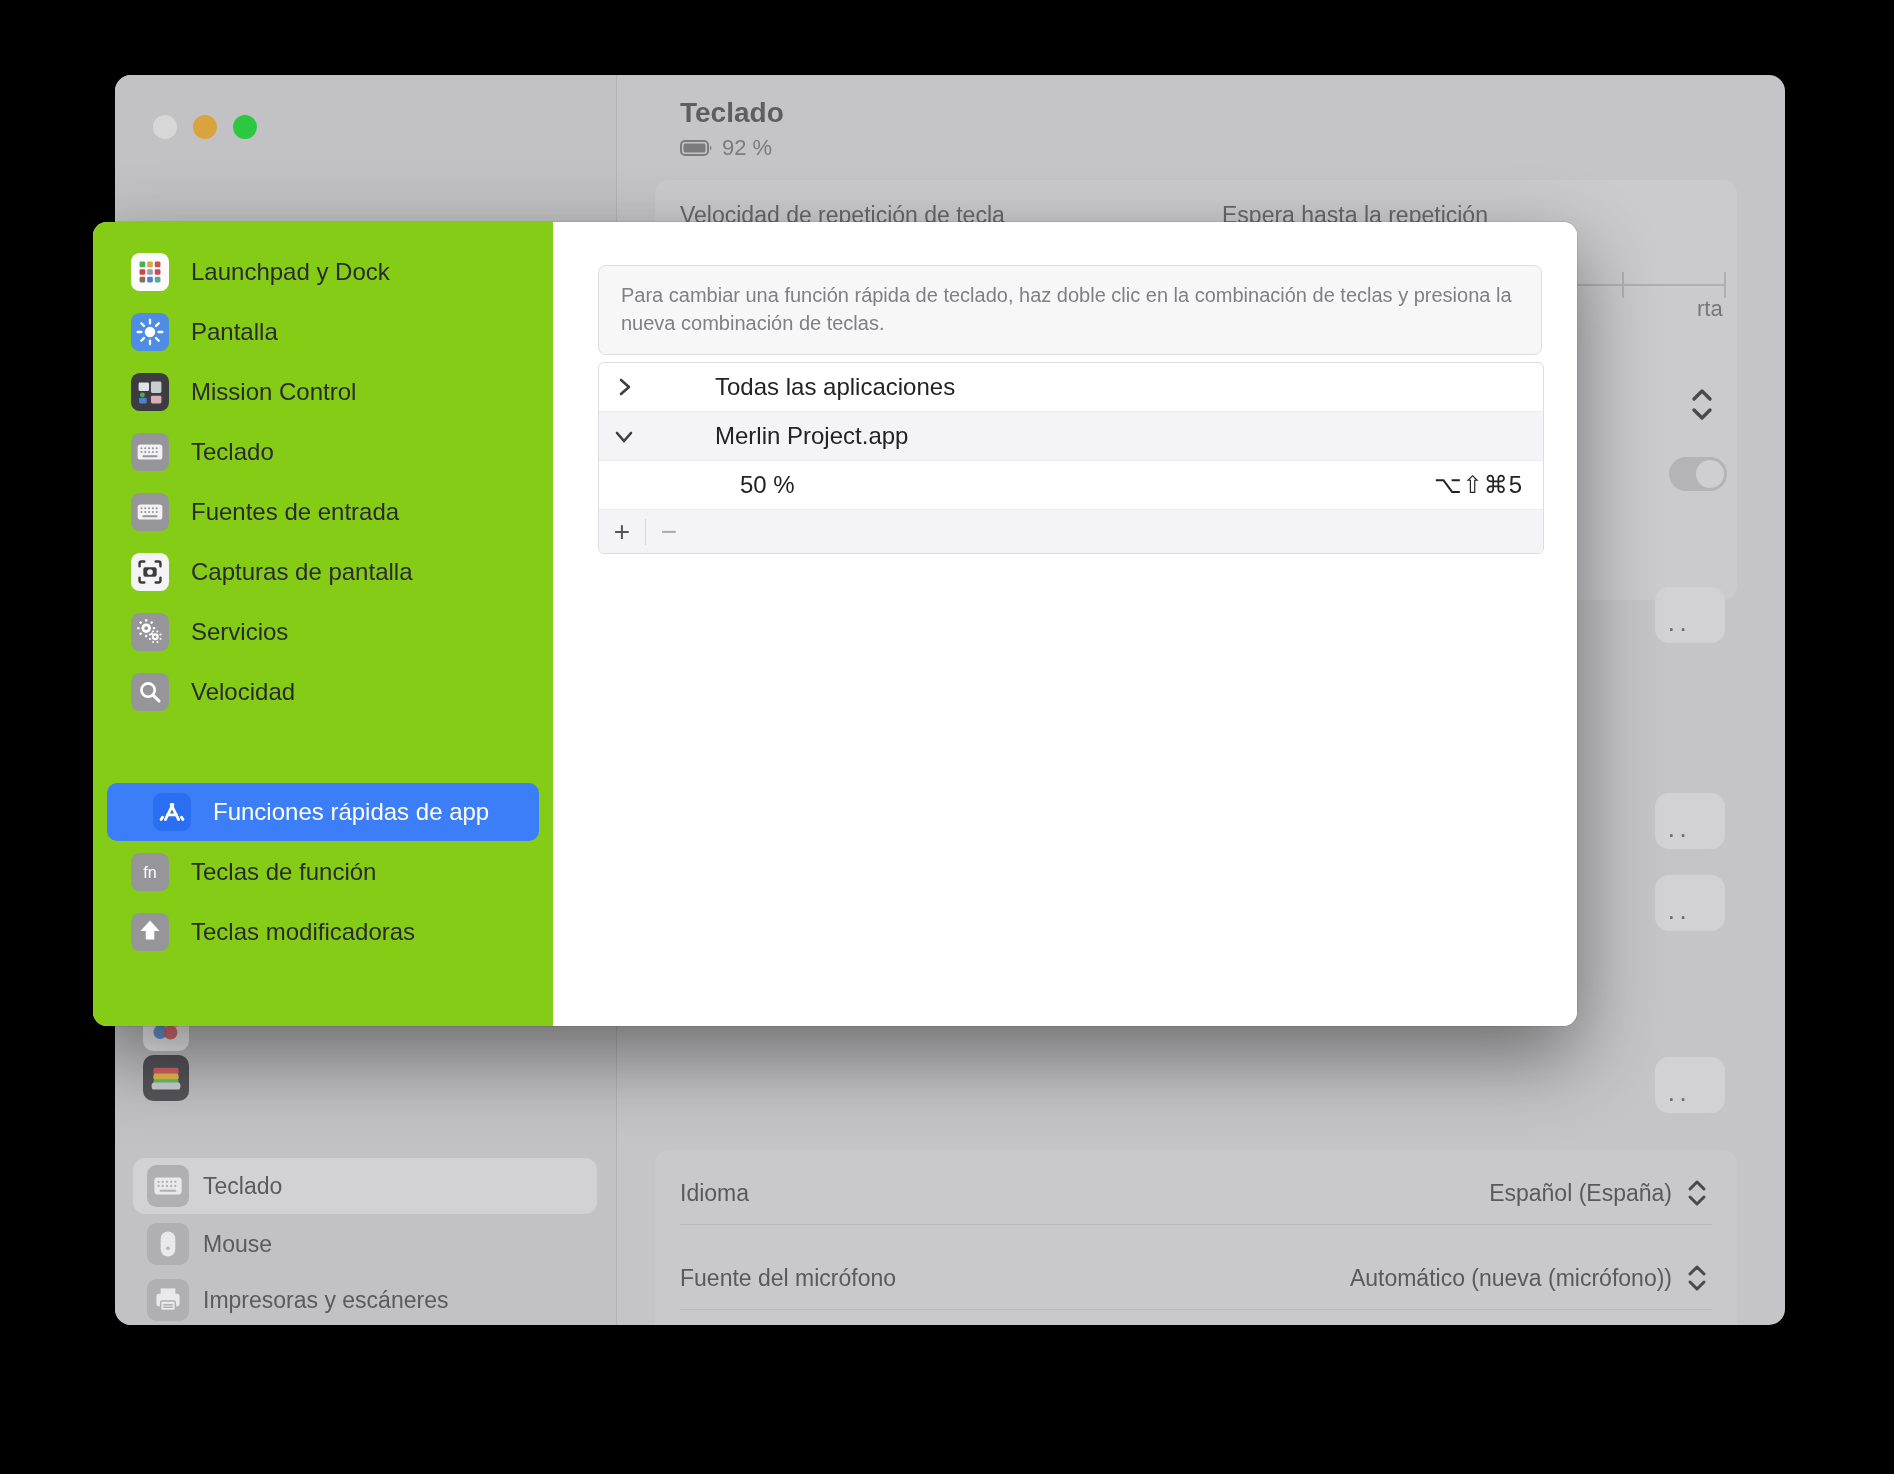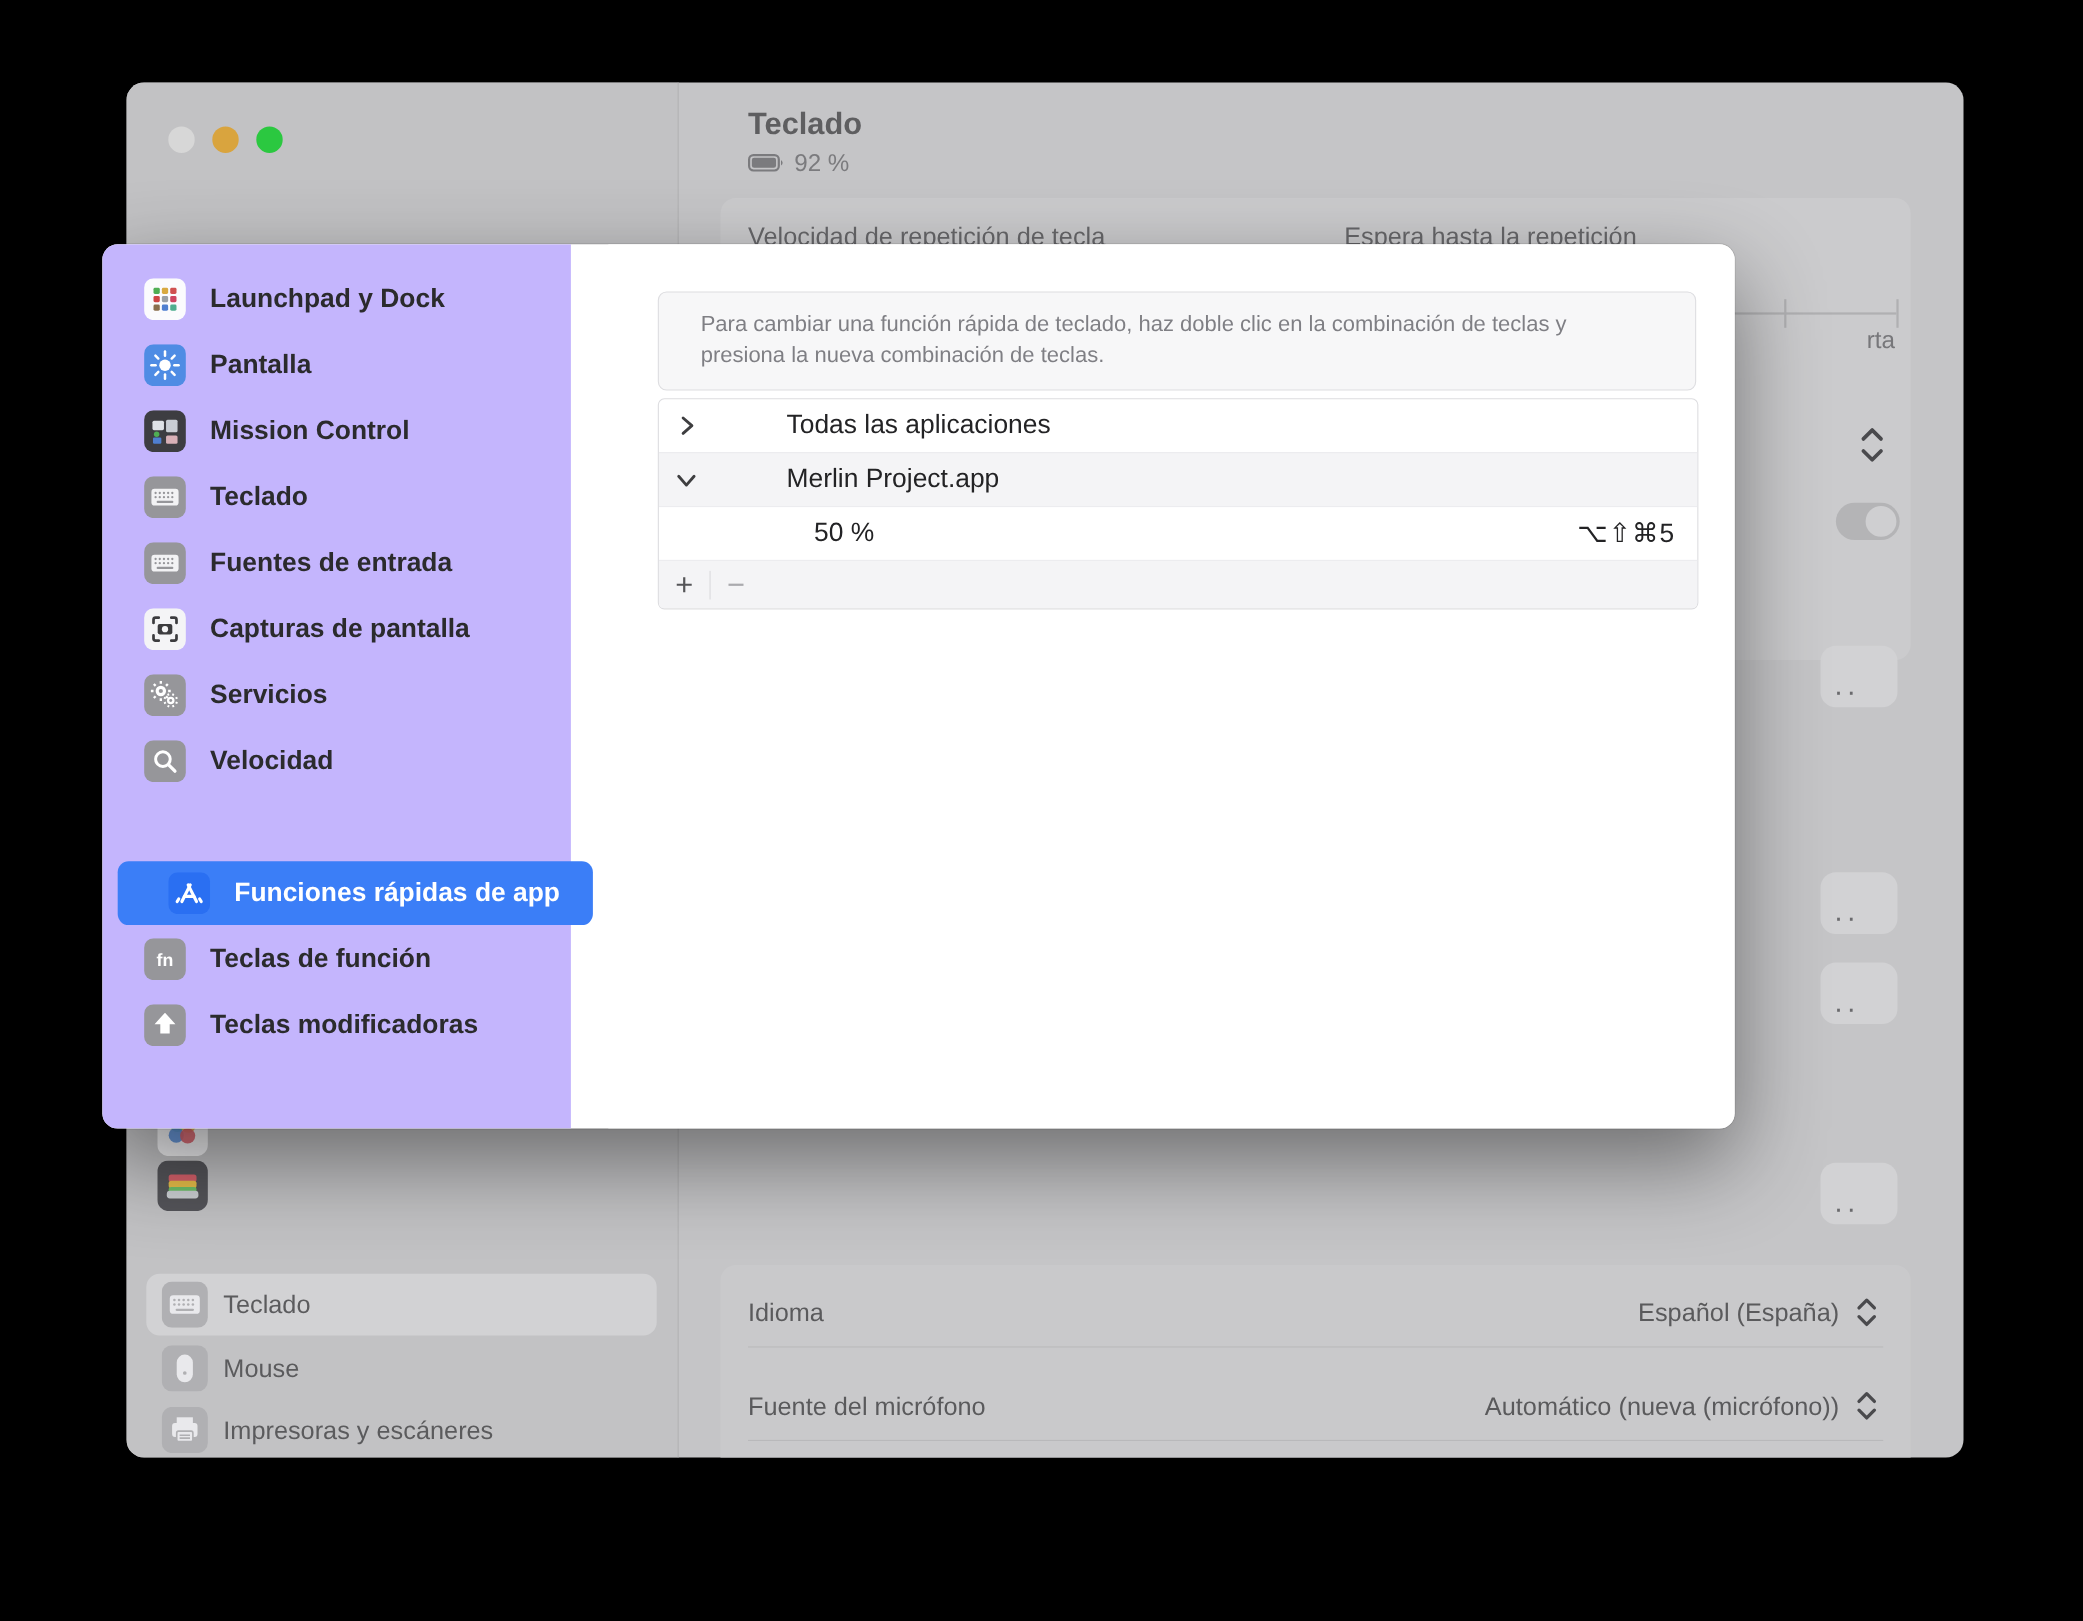--- a/index.html
+++ b/index.html
@@ -57,30 +57,30 @@
   .b-row{position:absolute;left:25px;right:25px;height:62px;display:flex;align-items:center;}
   .b-row .bl{font-size:23px;color:#5a5a5c;}
   .b-row .bv{margin-left:auto;font-size:23px;color:#5a5a5c;display:flex;align-items:center;gap:10px;}
   .b-div{position:absolute;left:25px;right:25px;height:1px;background:#b9b9bb;}
   .stepper{width:30px;height:38px;display:flex;flex-direction:column;align-items:center;justify-content:center;color:#4a4a4d;}
   
   .modal{
     position:absolute;left:93px;top:222px;width:1484px;height:804px;border-radius:14px;background:#fff;
     box-shadow:0 30px 80px rgba(0,0,0,.45), 0 0 0 1px rgba(0,0,0,.08);overflow:hidden;
   }
-  .m-side{position:absolute;left:0;top:0;width:426px;height:100%;background:#c4b5fd;font-weight:bold;}
+  .m-side{position:absolute;left:0;top:0;width:460px;height:100%;background:#84cc16;}
   .m-row{position:absolute;left:14px;width:432px;height:58px;border-radius:10px;display:flex;align-items:center;gap:22px;padding-left:12px;box-sizing:border-box;cursor:default;}
   .m-row .mlbl{font-size:24px;color:#2b2b2d;}
   .m-row.sel{background:#3b7ef7;padding-left:34px;}
   .m-row.sel .mlbl{color:#fff;}
   .m-content{position:absolute;left:460px;top:0;right:0;bottom:0;background:#fff;}
   .instr{
     position:absolute;left:45px;top:43px;width:944px;box-sizing:border-box;height:90px;
     background:#f7f7f8;border:1px solid #dddde0;border-radius:8px;
-    font-size:20px;line-height:28px;color:#7f7f84;padding:15px 38px;
+    font-size:20px;line-height:28px;color:#7f7f84;padding:15px 22px;
   }
   .stable{position:absolute;left:45px;top:140px;width:944px;border:1px solid #dddde0;border-radius:6px;overflow:hidden;background:#fff;}
   .t-row{position:relative;height:48px;display:flex;align-items:center;border-top:1px solid #ececef;}
   .t-row:first-child{border-top:none;}
   .t-row.alt{background:#f4f4f6;}
   .t-row .chev{position:absolute;left:14px;width:22px;display:flex;justify-content:center;color:#3e3e40;}
   .t-row .t-lbl{font-size:24px;color:#232325;}
   .t-row .t-short{margin-left:auto;padding-right:20px;font-size:24px;color:#232325;letter-spacing:1px;}
   .t-foot{height:43px;background:#f4f4f6;border-top:1px solid #ececef;display:flex;align-items:center;}
   .t-btn{width:46px;height:43px;display:flex;align-items:center;justify-content:center;font-size:28px;color:#555558;cursor:default;}

